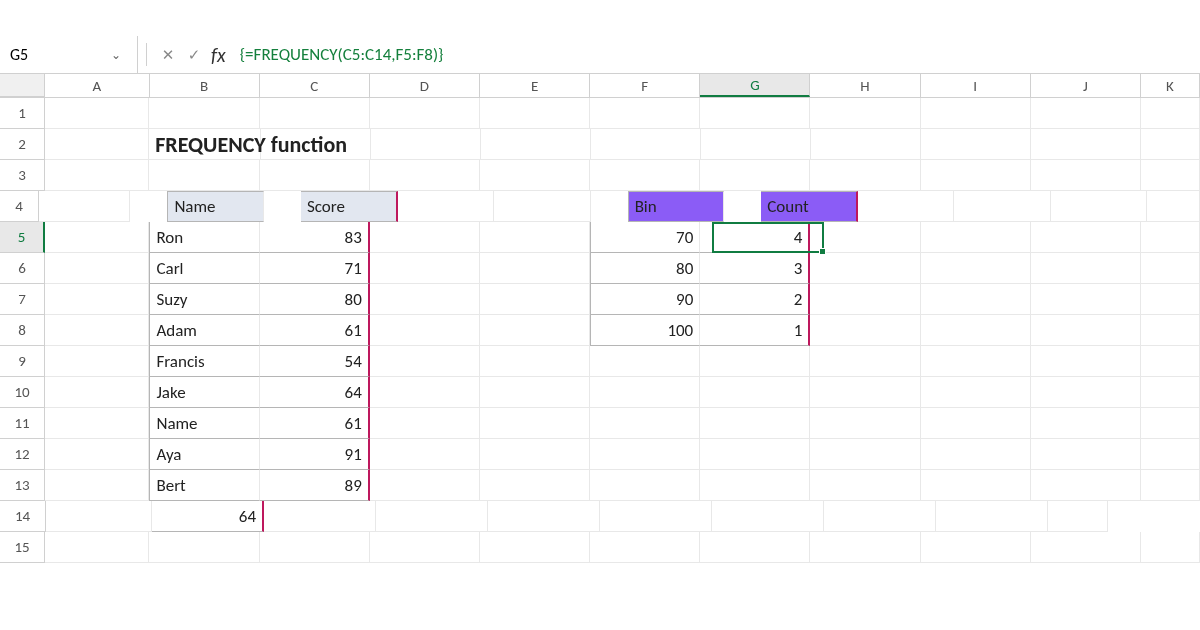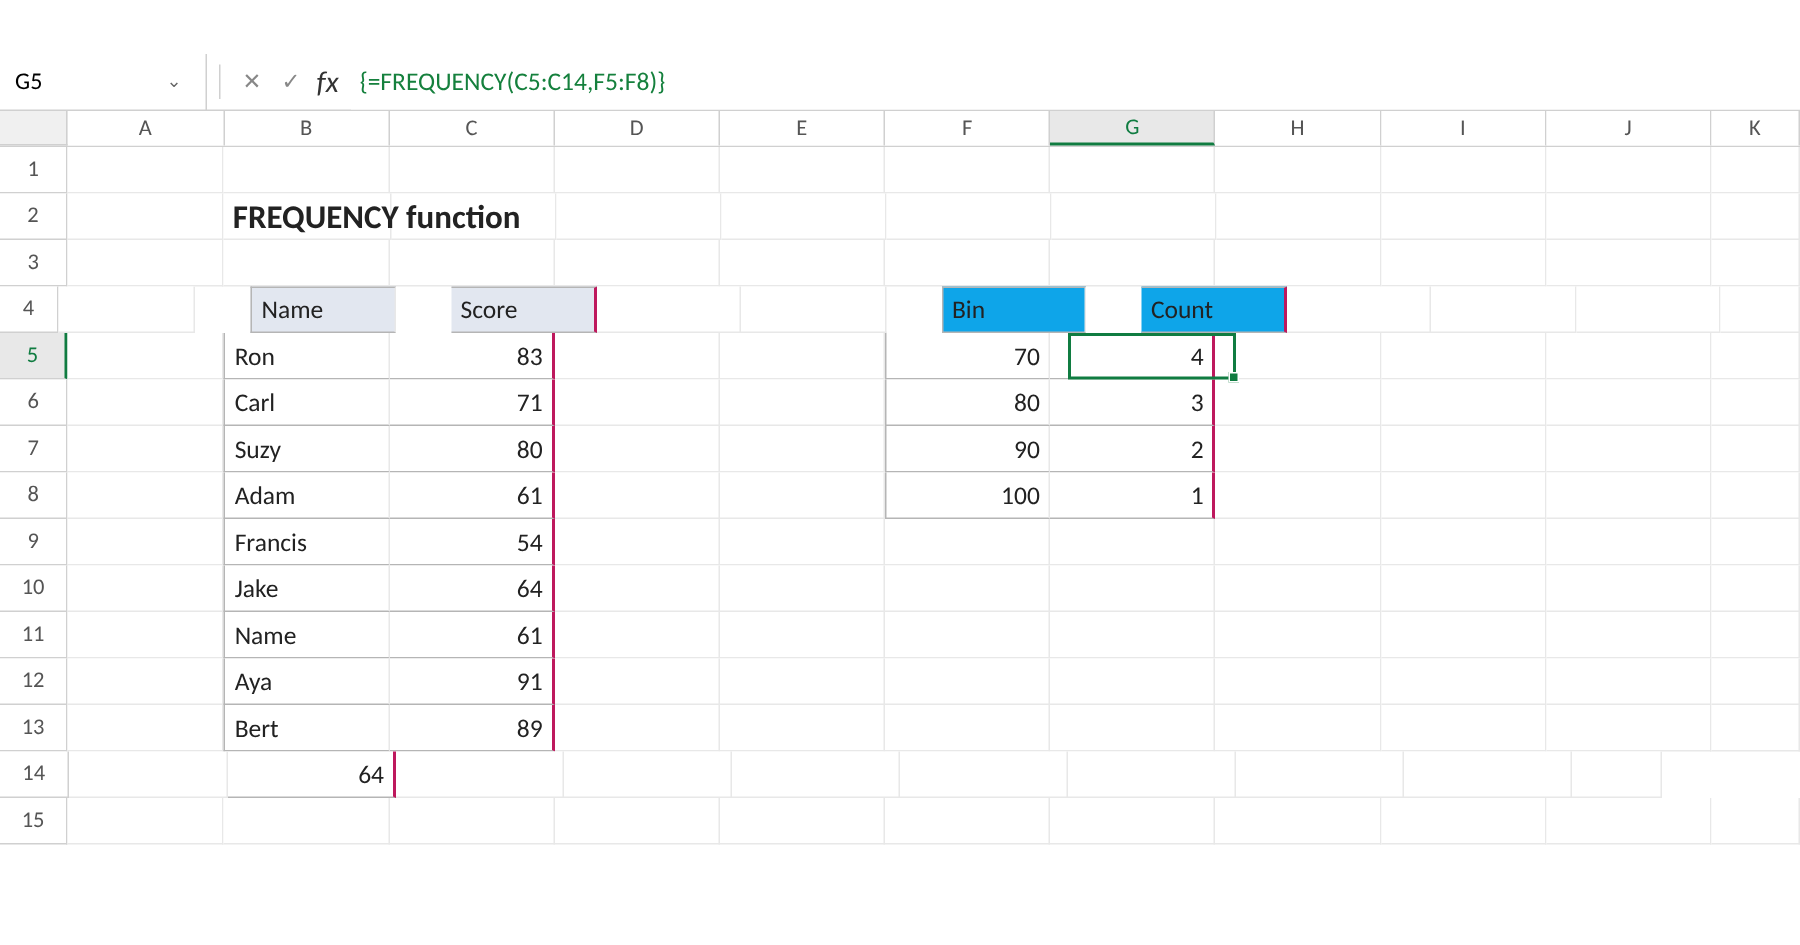--- a/index.html
+++ b/index.html
@@ -151,21 +151,21 @@
     
     .b-t { border-top: 1px solid #b5b5b5; margin-left: 37px; }
     .b-b { border-bottom: 1px solid #b5b5b5; }
     .b-l { border-left: 1px solid #b5b5b5; }
     .b-r { border-right: 2px solid #be185d; }
     .th-blue {
       background: #e2e7f0;
       font-weight: 400;
     }
     .th-green {
-      background: #0ea5e9;
+      background: #8b5cf6;
       font-weight: 400;
     }
     
     .sel-overlay {
       position: absolute;
       border: 2px solid #107c41;
       pointer-events: none;
       z-index: 10;
     }
     .sel-handle {

